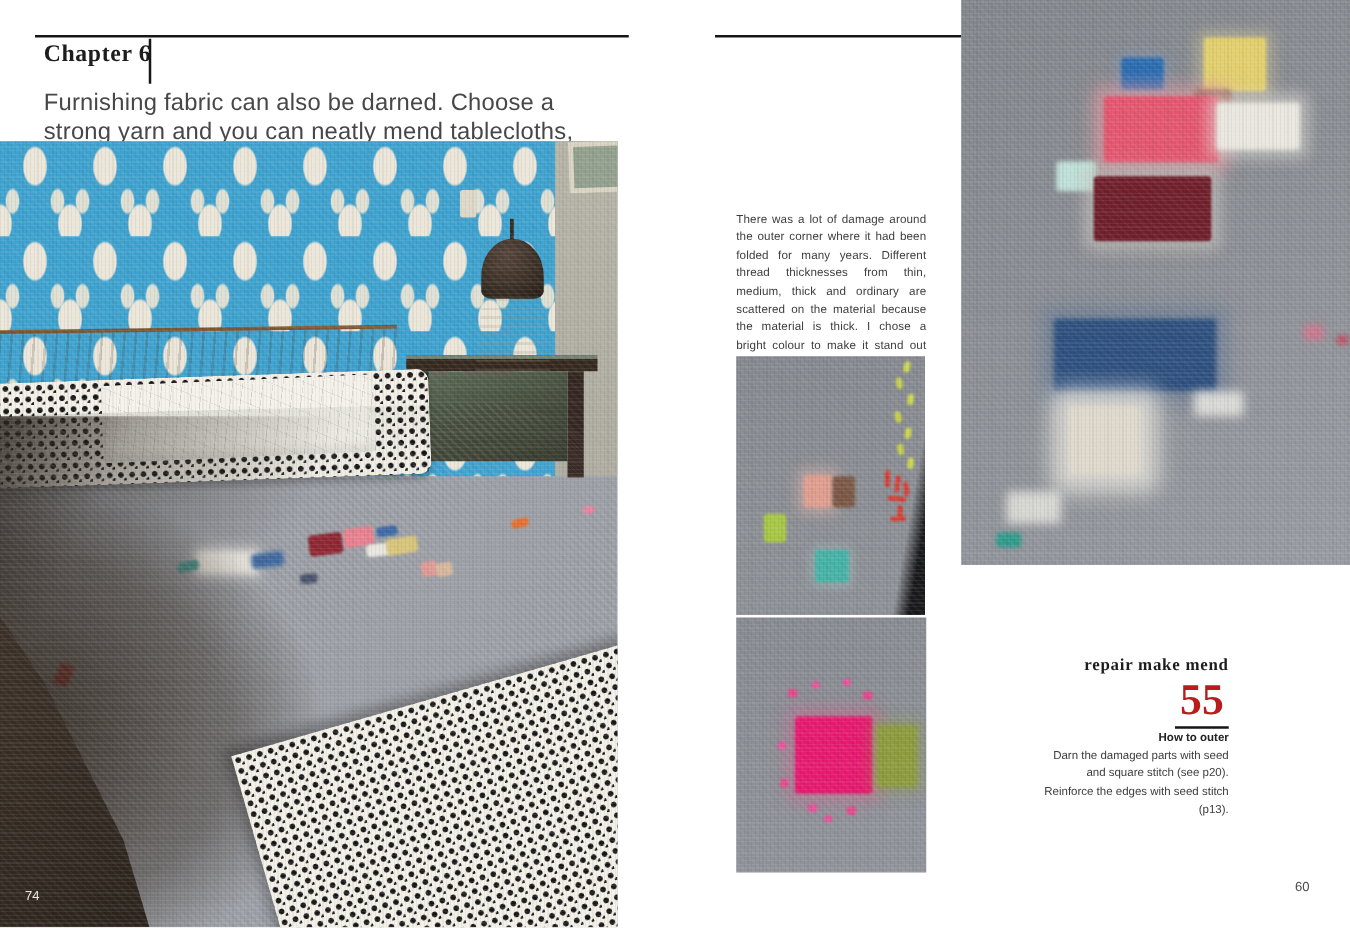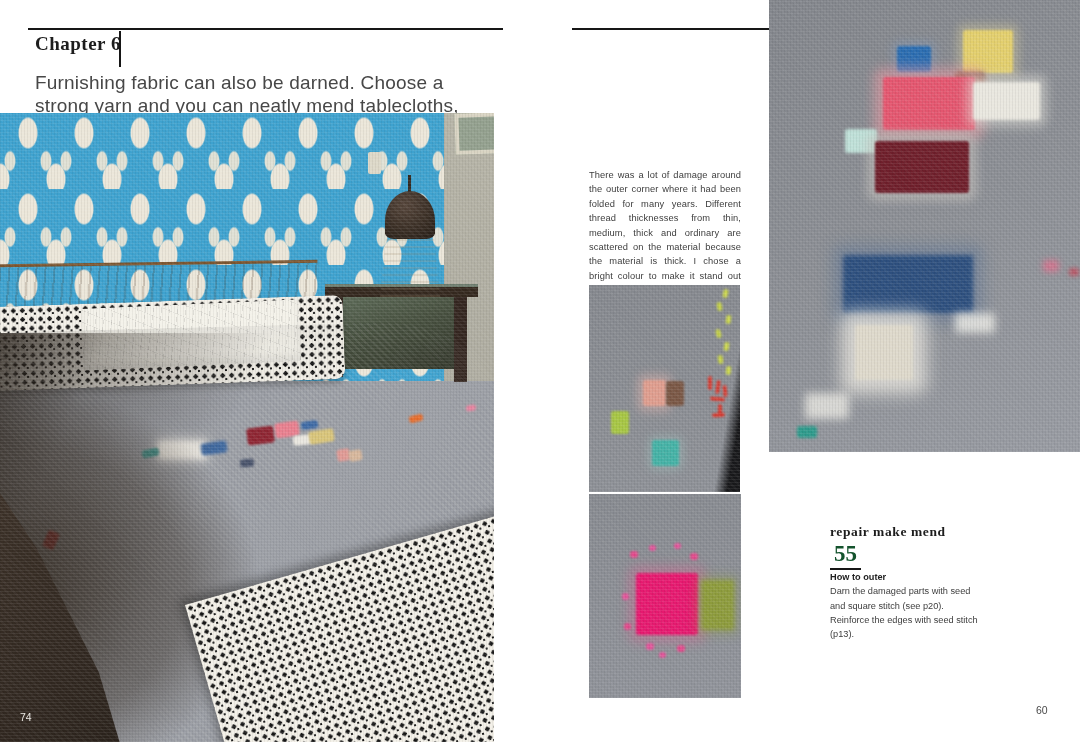--- a/index.html
+++ b/index.html
@@ -120,29 +120,29 @@
     background:
       linear-gradient(100deg, rgba(0,0,0,0) 0 86%, rgba(14,14,16,.92) 93% 100%),
       linear-gradient(170deg,#85888e,#8e9197);}
   .detail-2{left:589px;top:494px;width:152px;height:204px;
     background:linear-gradient(170deg,#878a90,#90939a);}
 
   
   .detail-large{left:769px;top:0;width:311px;height:452px;
     background:linear-gradient(150deg,#82858b 0%,#8b8e94 48%,#989ba2 100%);}
   .project{
-    left:830px;top:524px;width:153px;text-align:left;color:#222;
+    left:830px;top:524px;width:153px;text-align:right;color:#222;
   }
   .series-label{
     font-family:"Liberation Serif",serif;font-weight:700;font-size:13.5px;
     letter-spacing:.6px;color:var(--text-dark,#1f1f1f);
   }
   .project-number{
     display:inline-block;margin-top:2px;font-family:"Liberation Serif",serif;font-weight:700;
-    font-size:23px;line-height:1.05;color:#14532d;border-bottom:2px solid #161616;padding:0 4px 2px;
+    font-size:35px;line-height:1.05;color:#b91c1c;border-bottom:2px solid #161616;padding:0 4px 2px;
   }
   .project-details{margin-top:10px;font-size:9.2px;line-height:1.55;color:#3d3d3d;white-space:pre-line;}
   .how-to{font-size:9.2px;line-height:1.55;font-weight:700;color:#222;}
   .instructions{font-size:9.2px;line-height:1.55;color:#3d3d3d;margin:0;}
 </style>
 </head>
 <body>
 
 <div class="spread">
 

